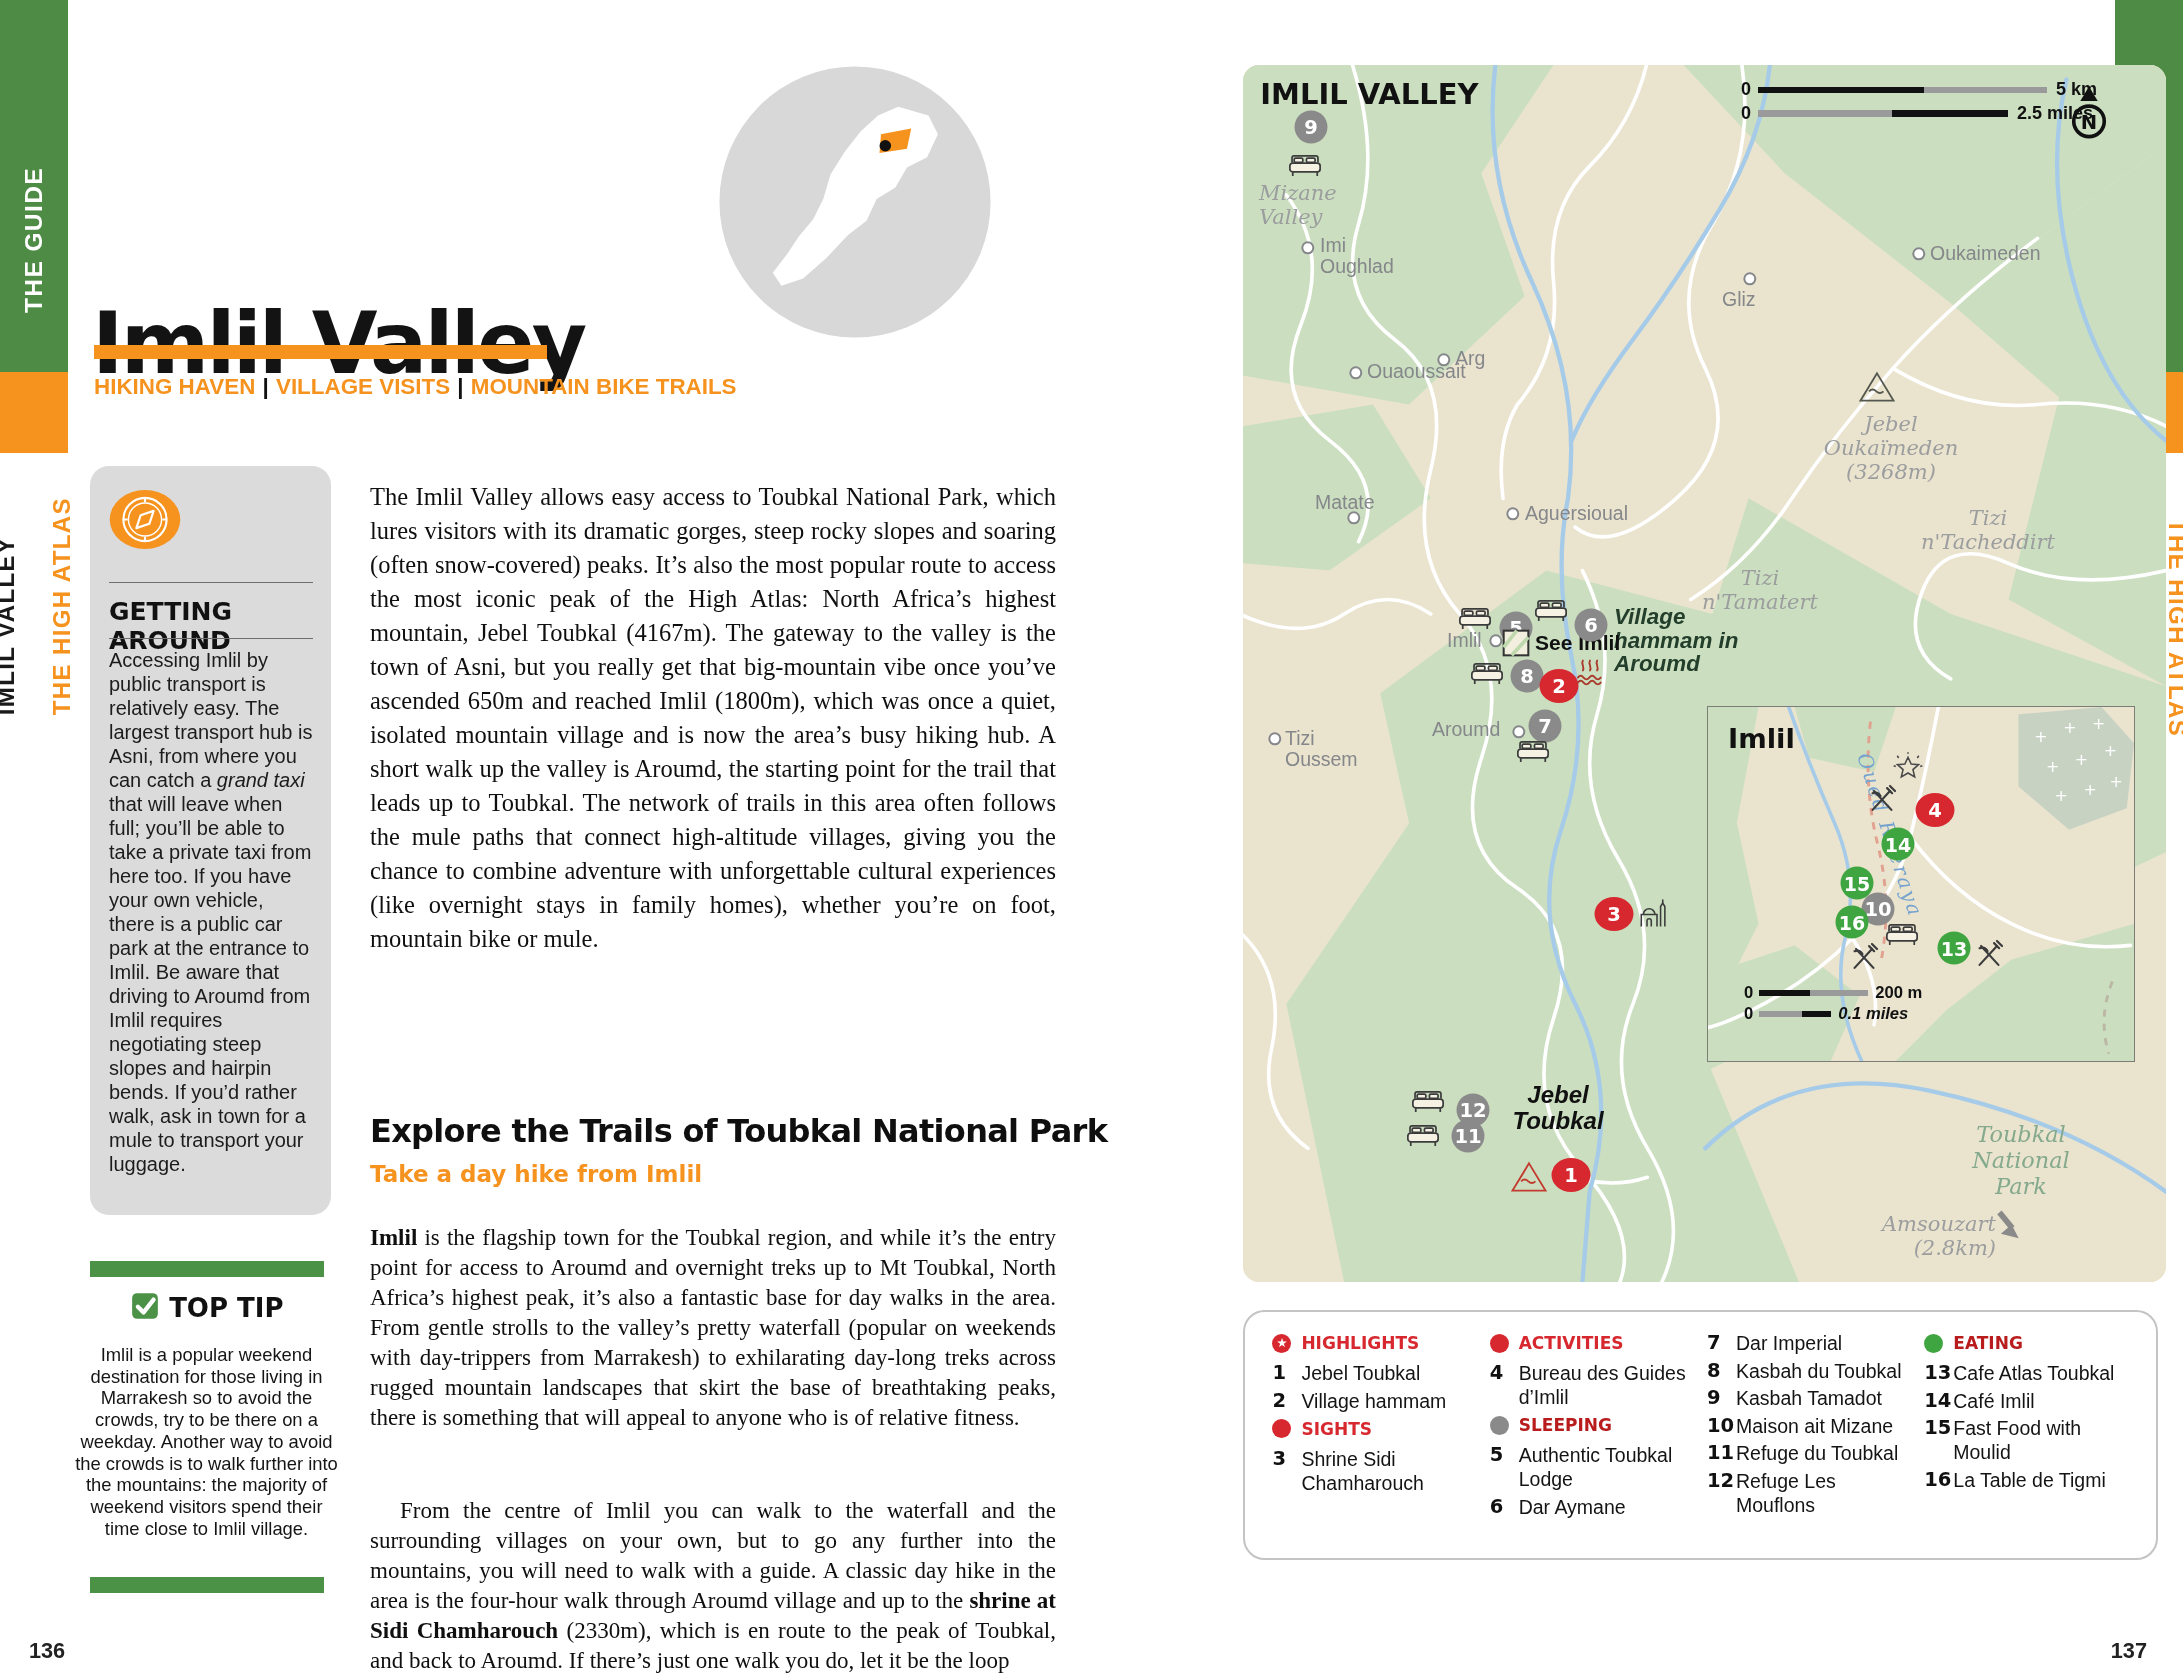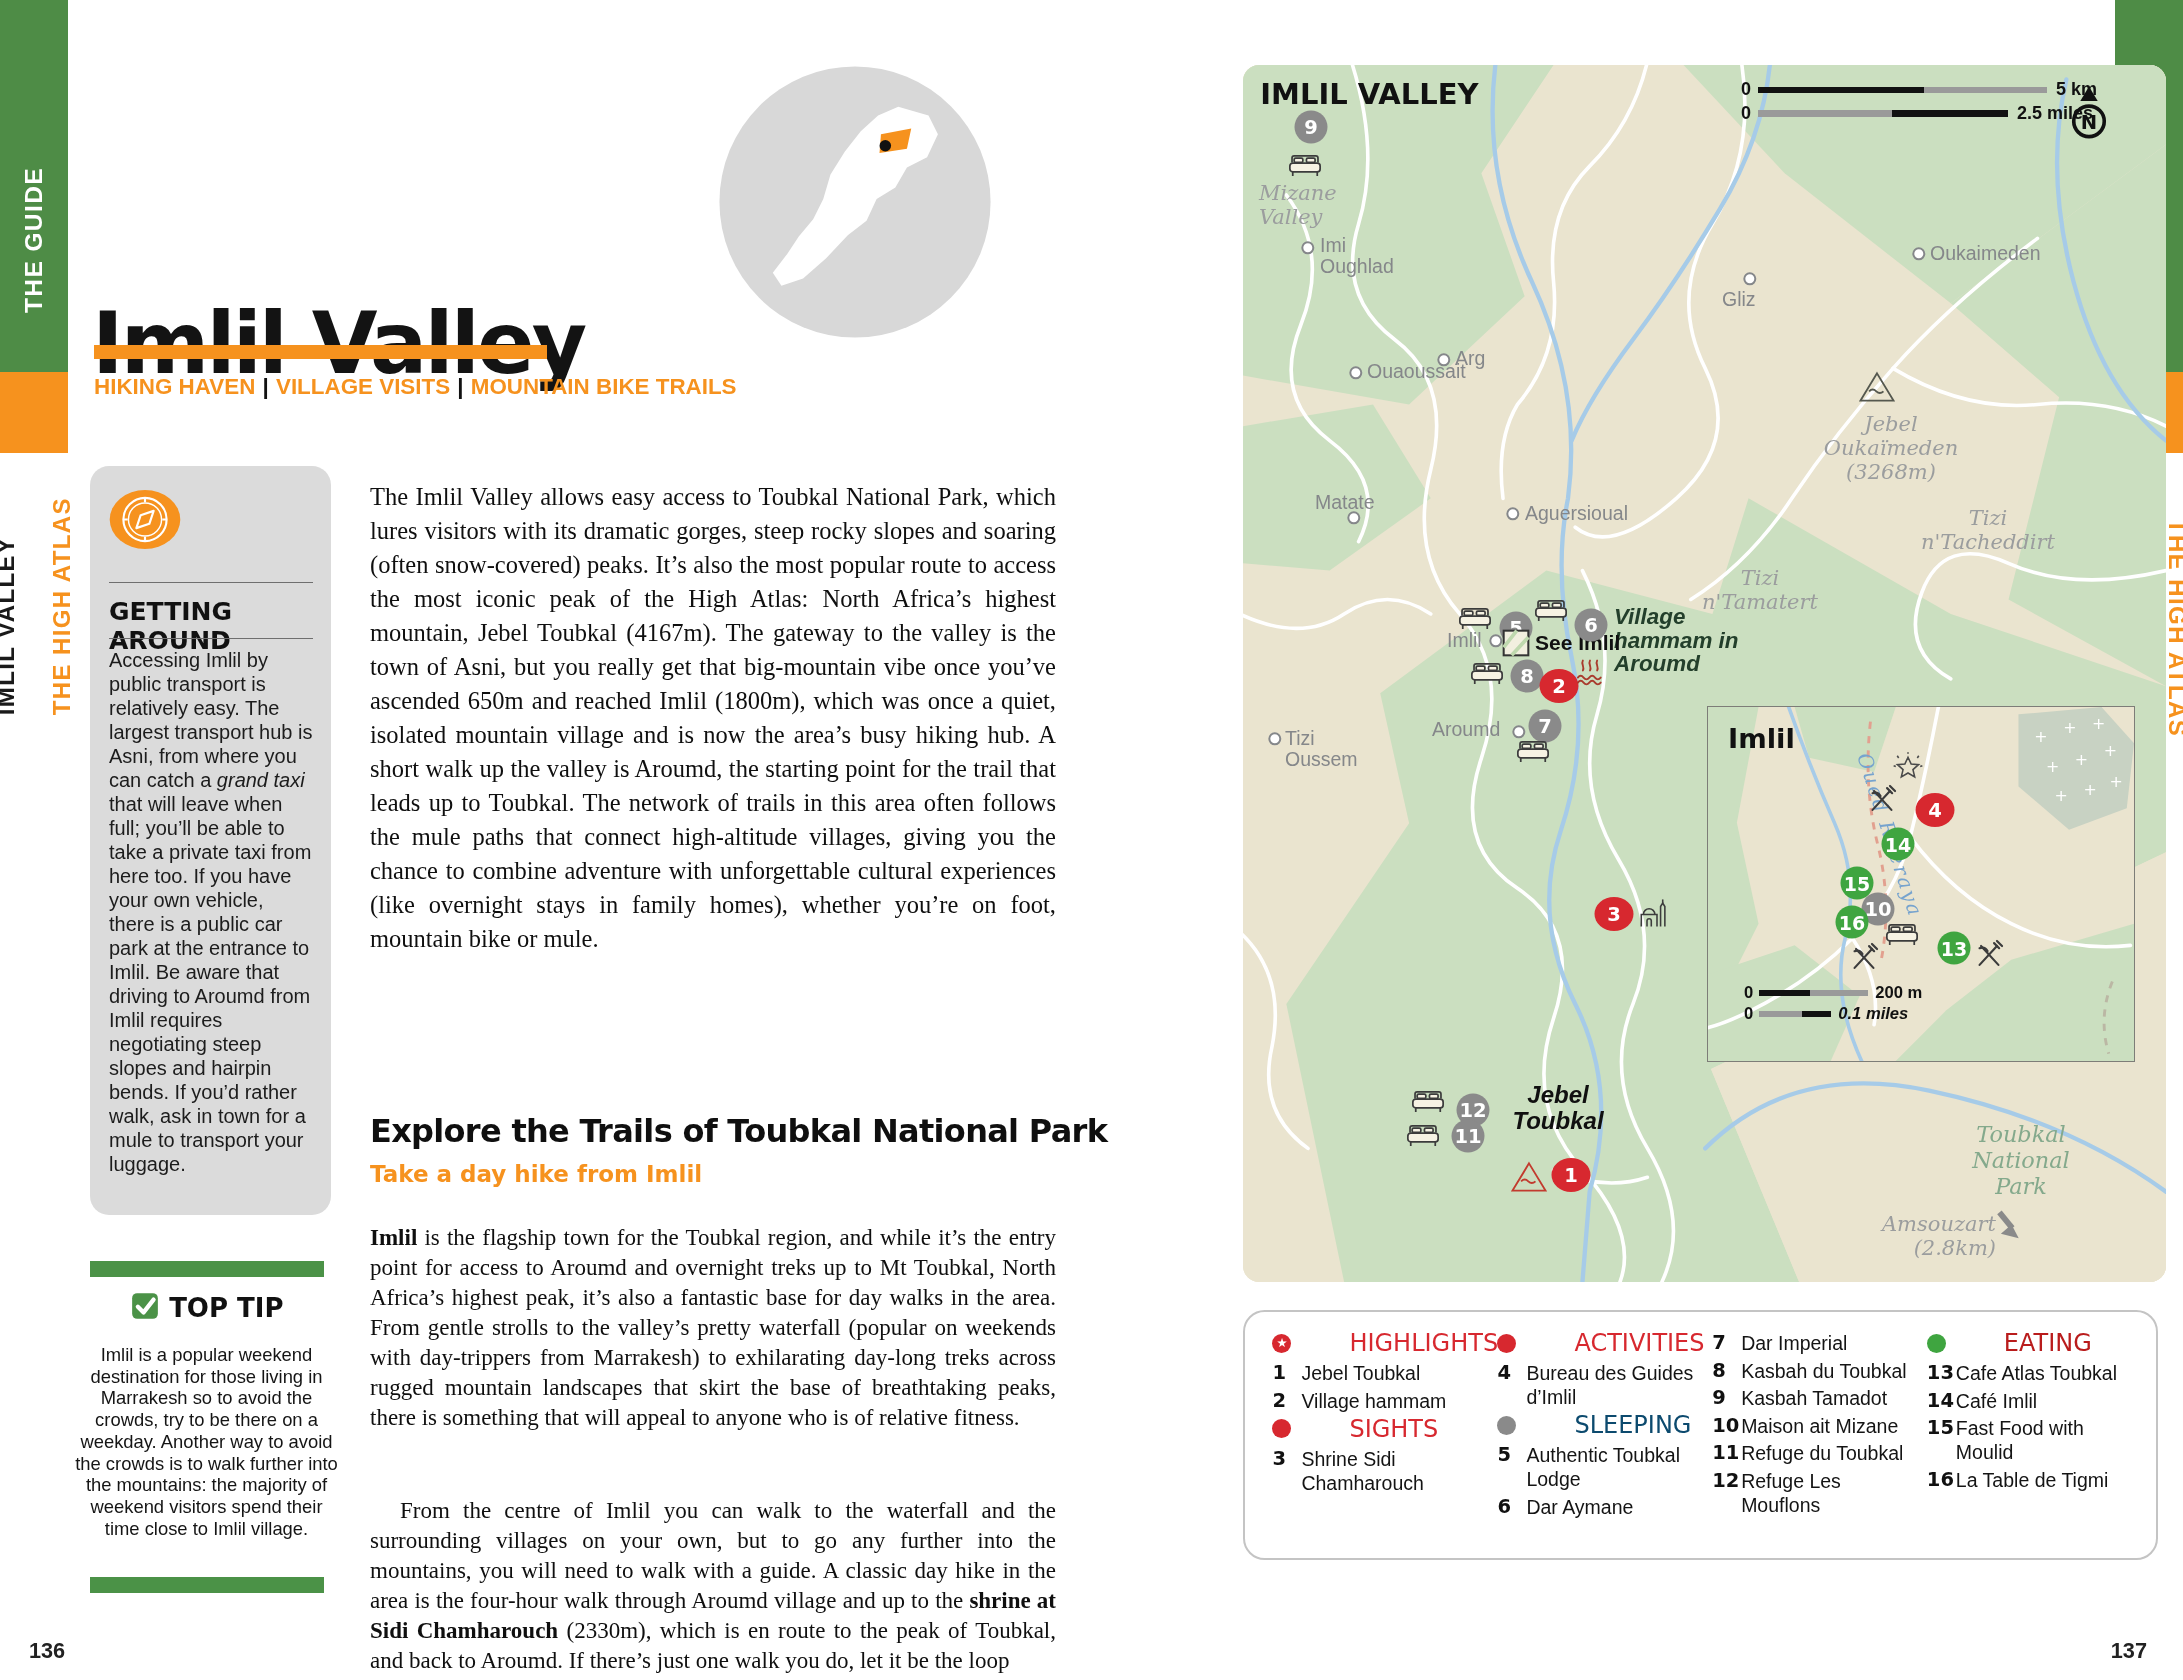--- a/index.html
+++ b/index.html
@@ -80,21 +80,21 @@
   .inset-title{position:absolute;left:20px;top:16px;font-family:"DejaVu Sans",sans-serif;
                font-weight:700;font-size:27.4px;color:#111;}
   .iscale{position:absolute;display:flex;align-items:center;font-weight:700;font-size:16.6px;color:#111;}
   
   .legend{position:absolute;left:1243px;top:1310px;width:915px;height:250px;background:#fff;
           border:2.2px solid #C4C4C4;border-radius:21.7px;box-sizing:border-box;display:flex;padding:19px 14.4px 7.2px 27.4px;}
   .lg-col{width:225px;}
   .lg-h{display:flex;align-items:center;margin:0 0 5.8px 0;height:24.5px;}
   .lg-h .lg-ic{width:19px;height:19px;border-radius:50%;margin-right:10px;display:flex;
                align-items:center;justify-content:center;color:#fff;font-size:12.3px;flex:0 0 19px;}
-  .lg-h .lg-t{font-family:"DejaVu Sans",sans-serif;font-weight:400;font-size:24px;margin-left:48px;}
+  .lg-h .lg-t{font-family:"DejaVu Sans",sans-serif;font-weight:700;font-size:17px;}
   .lg-i{display:flex;margin-bottom:3.6px;}
   .lg-i .num{width:29px;font-family:"DejaVu Sans",sans-serif;font-weight:700;font-size:19.5px;flex:0 0 29px;}
   .lg-i .txt{font-size:19.5px;line-height:24px;width:173px;color:#141414;}
 </style>
 </head>
 <body>
 
 <div class="page">
 
   <div class="tab tab-green" style="left:0;top:0;width:68px;height:372px;">
@@ -492,21 +492,21 @@
         <div class="lg-h">
           <span class="lg-ic" style="background: rgb(215, 40, 47);"></span>
           <span class="lg-t" style="color: rgb(215, 40, 47);">ACTIVITIES</span>
         </div>
         <div class="lg-i">
           <span class="num">4</span>
           <span class="txt">Bureau des Guides d’Imlil</span>
         </div>
         <div class="lg-h">
           <span class="lg-ic" style="background: rgb(138, 138, 138);"></span>
-          <span class="lg-t" style="color: #0c4a6e;">SLEEPING</span>
+          <span class="lg-t" style="color: #b91c1c;">SLEEPING</span>
         </div>
         <div class="lg-i">
           <span class="num">5</span>
           <span class="txt">Authentic Toubkal Lodge</span>
         </div>
         <div class="lg-i">
           <span class="num">6</span>
           <span class="txt">Dar Aymane</span>
         </div>
       </div>

